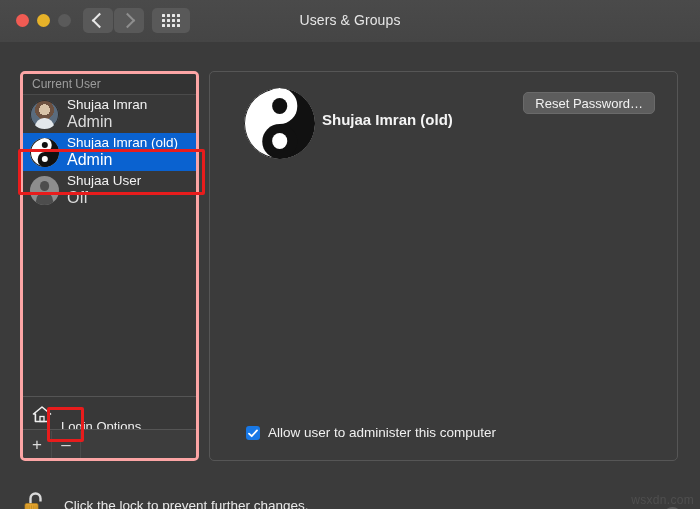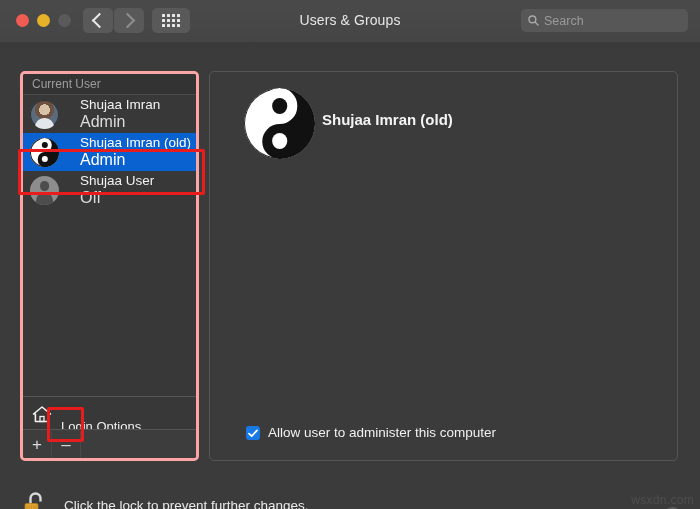--- a/index.html
+++ b/index.html
@@ -216,21 +216,21 @@
   }
   .avatar.person::after {
     content: "";
     position: absolute;
     left: 50%; top: 58%;
     transform: translateX(-50%);
     width: 62%; height: 46%;
     background: #4d4d4d;
     border-radius: 50% 50% 0 0 / 70% 70% 0 0;
   }
-  .user-text { line-height: 1.12; margin-left: 13px; }
+  .user-text { line-height: 1.12; }
   .user-name {
     font-size: 13.5px;
     color: #f2f2f2;
   }
   .user-sub {
     font-size: 16px;
     color: #dcdcdc;
   }
   .user-row.selected .user-name,
   .user-row.selected .user-sub { color: #ffffff; }
@@ -408,27 +408,20 @@
           <i></i>
           <i></i>
           <i></i>
           <i></i>
           <i></i>
       </span>
     </div>
 
     <div id="win-title">Users &amp; Groups</div>
 
-    <div id="searchbox">
-      <svg width="11" height="11" viewBox="0 0 11 11">
-        <circle cx="4.4" cy="4.4" r="3.4" fill="none" stroke="#a8a8a8" stroke-width="1.4"></circle>
-        <line x1="7" y1="7" x2="10" y2="10" stroke="#a8a8a8" stroke-width="1.4" stroke-linecap="round"></line>
-      </svg>
-      <input id="search-input" type="text" placeholder="Search" style="">
-    </div>
   </div>
 
   <div id="body-area">
 
     <div id="sidebar">
 
       <div class="section-head">Current User</div>
 
       <div class="user-row">
         <div class="avatar photo"></div>
@@ -479,20 +472,21 @@
       <div id="big-avatar">
         <div class="avatar yin" style="width:100%;height:100%;">
           <span class="half"></span>
             <span class="bt"></span>
             <span class="bb"></span>
           <span class="dt"></span>
             <span class="db"></span>
         </div>
       </div>
       <div id="account-name">Shujaa Imran (old)</div>
+      <button id="reset-password">Reset Password…</button>
 
       <div id="admin-row">
         <span class="checkbox">
           <svg width="10" height="9" viewBox="0 0 10 9">
             <path d="M1 4.6 L3.7 7.2 L9 1.4" fill="none" stroke="#ffffff" stroke-width="1.8" stroke-linecap="round" stroke-linejoin="round"></path>
           </svg>
         </span>
         <span class="label">Allow user to administer this computer</span>
       </div>
     </div>

